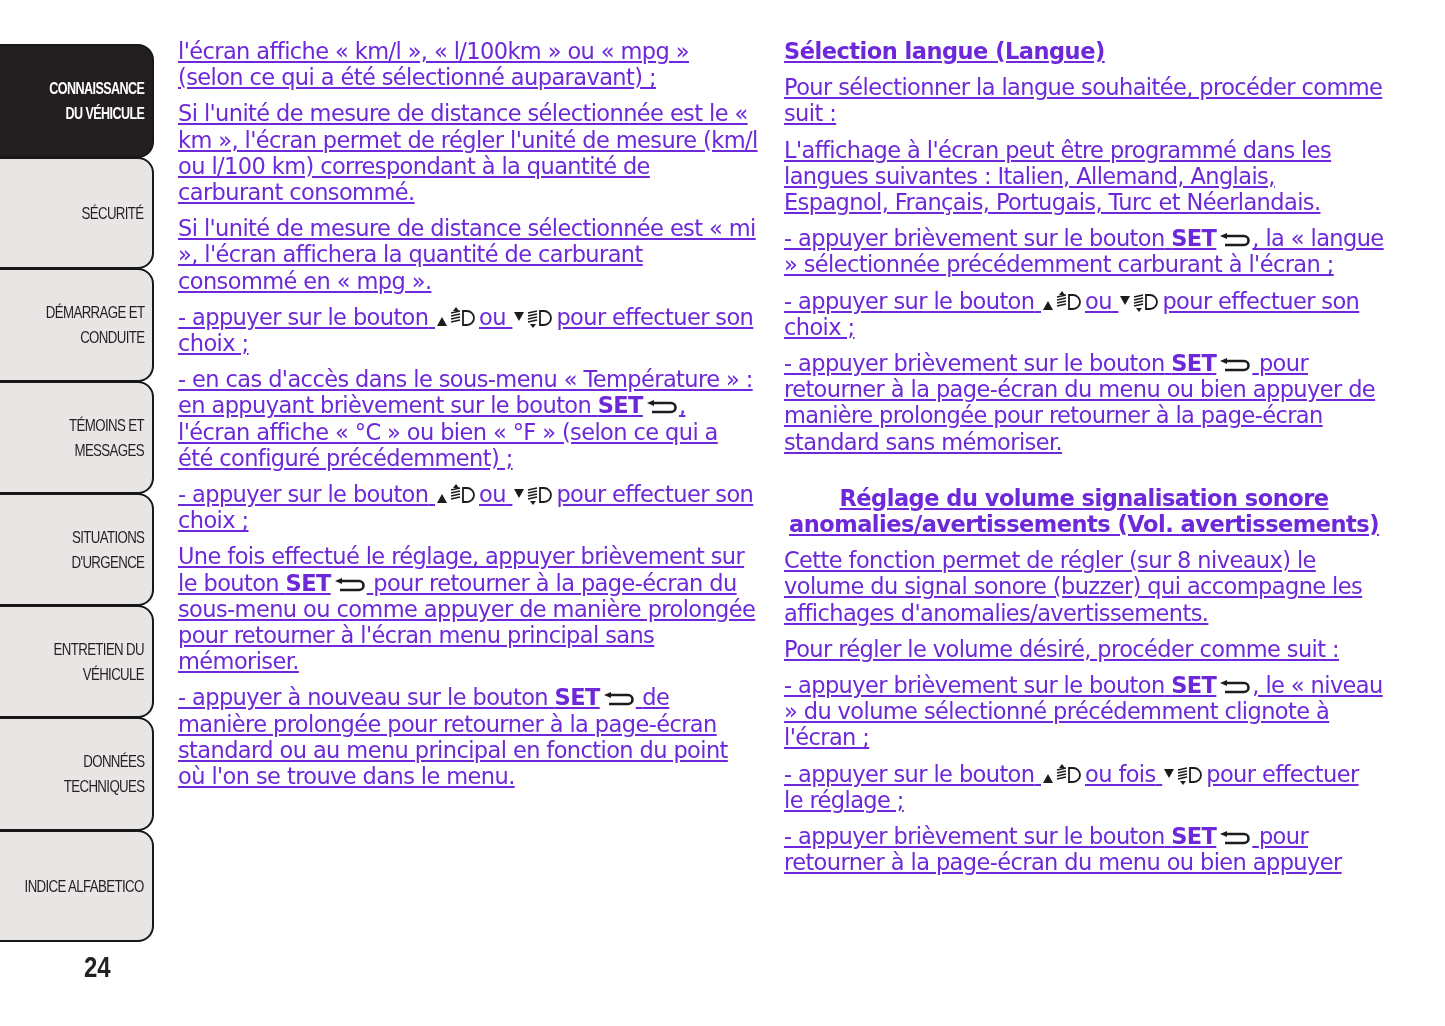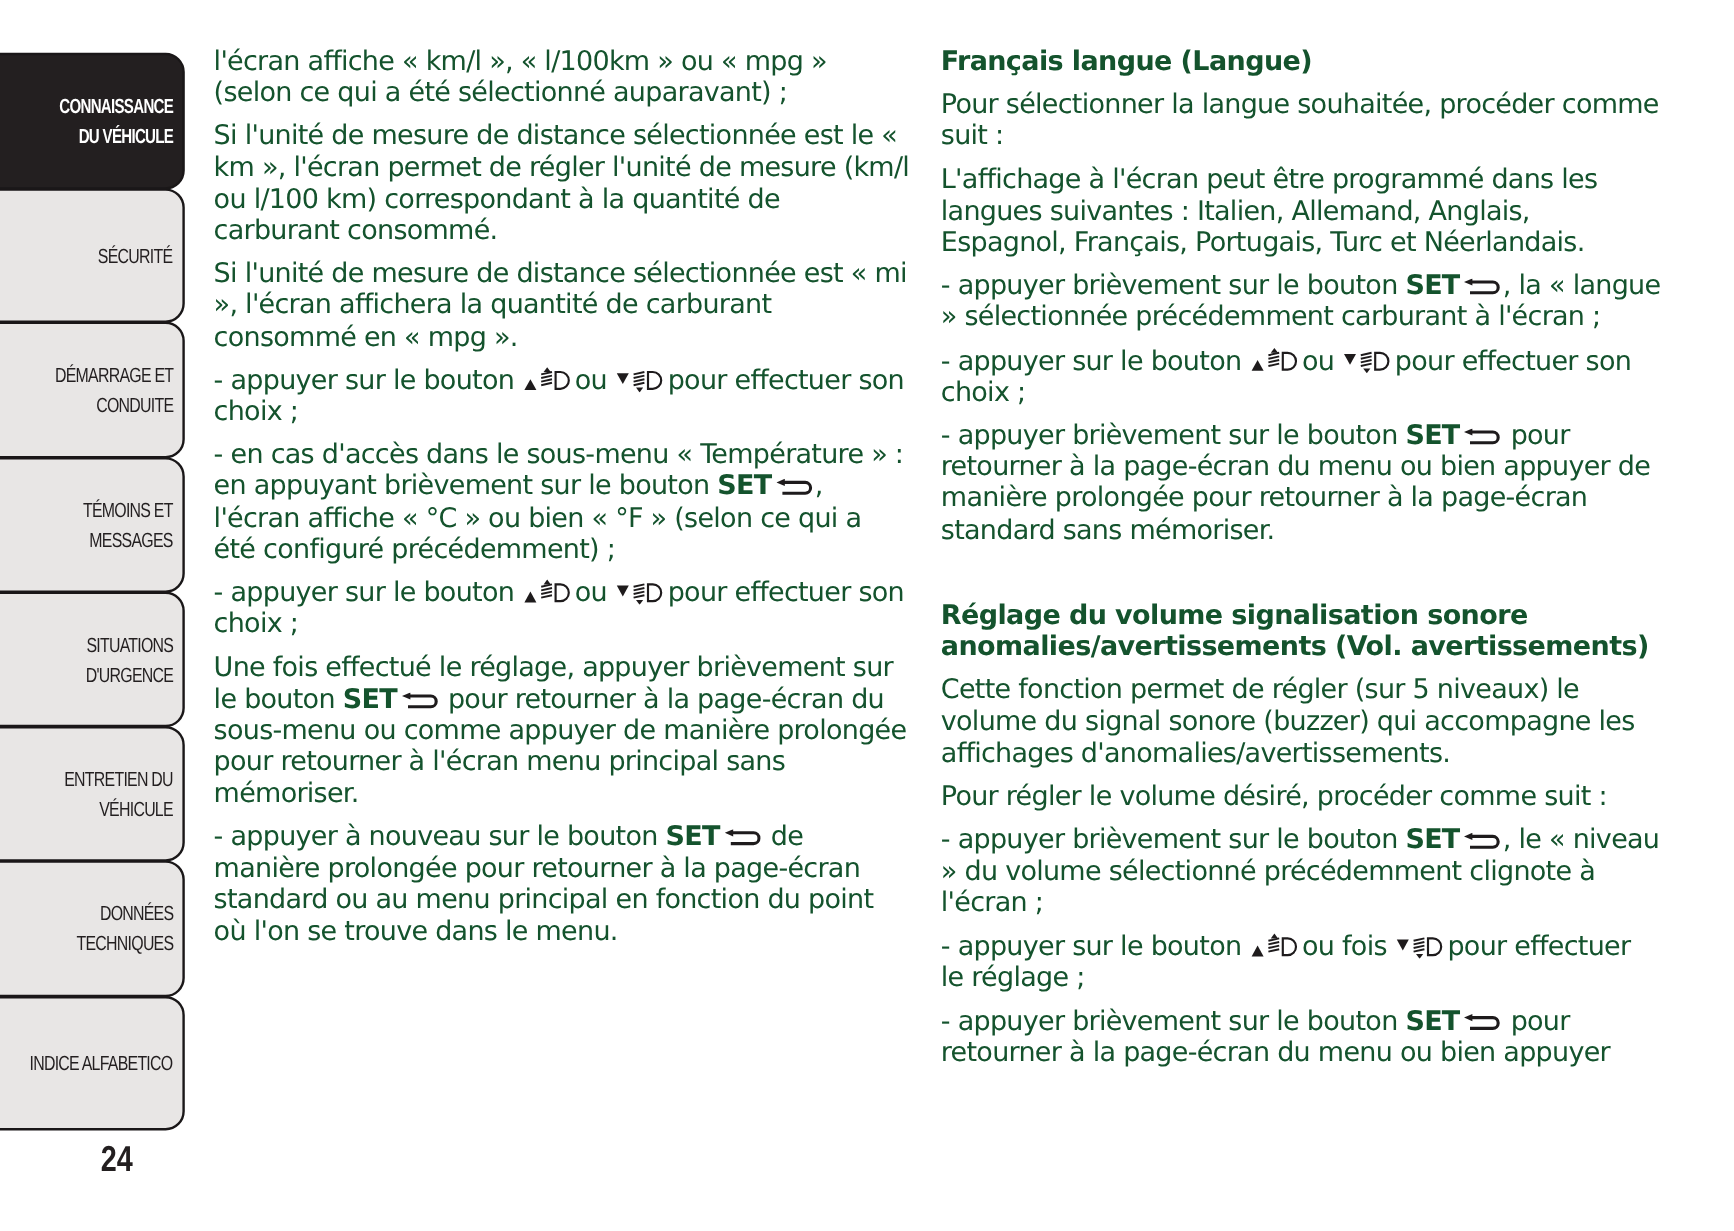--- a/index.html
+++ b/index.html
@@ -19,26 +19,26 @@
     font-family:"Liberation Sans", sans-serif; font-stretch:condensed;
     text-align:right; font-size:17px; line-height:25px; letter-spacing:-0.8px;
     color:#231f20; text-transform:uppercase; transform:scaleX(0.78); transform-origin:right center;
     white-space:pre-line;
   }
   .tab.active .tab-label { color:#ffffff; font-weight:bold; transform:scaleX(0.74); }
   .page-number {
     position:absolute; left:84px; top:950px; font-family:"Liberation Sans", sans-serif;
     font-weight:bold; font-size:30px; color:#231f20; transform:scaleX(0.8); transform-origin:left top;
   }
-  .col { position:absolute; top:38px; font-family:"DejaVu Sans", sans-serif; font-size:22.5px; line-height:26.2px; color:#14532d; letter-spacing:-0.6px; }
+  .col { position:absolute; top:38px; font-family:"DejaVu Sans", sans-serif; font-size:22.5px; line-height:26.2px; color:#6d28d9; letter-spacing:-0.6px;text-decoration:underline; }
   .col.left { left:178px; width:580px; }
   .col.right { left:784px; width:600px; }
   .col p { margin:0 0 10px 0; }
   .col h3 { margin:0 0 10px 0; font-size:22.5px; line-height:26.2px; font-weight:bold; letter-spacing:-0.5px; }
-  .col h3.spaced { margin-top:45px; }
+  .col h3.spaced { margin-top:30px;text-align:center; }
   .set { font-weight:bold; }
   .ret-icon { display:inline-block; width:30px; height:14px; vertical-align:-1px; margin:0 2px 0 4px; }
   .beam-icon { display:inline-block; width:44px; height:22px; vertical-align:-3px; }
 </style>
 </head>
 <body>
 
 <nav class="tabs">
     <div class="tab" style="top: 786px; height: 112px; z-index: 13;">
       <span class="tab-label">INDICE ALFABETICO</span>
@@ -148,21 +148,21 @@
     <span>- appuyer à nouveau sur le bouton</span>
     <span class="set">SET</span><span class="ret-icon"><svg width="30" height="14" viewBox="0 0 30 14">
           <path d="M6 3 H24 a4.5 4.5 0 0 1 0 9 H5" fill="none" stroke="#1e1b1c" stroke-width="2.6"></path>
           <path d="M0 3 L7 0 L7 6 Z" fill="#1e1b1c"></path>
         </svg></span>
     <span>de manière prolongée pour retourner à la page-écran standard ou au menu principal en fonction du point où l'on se trouve dans le menu.</span>
   </p>
 </div>
 
 <div class="col right">
-  <h3>Français langue (Langue)</h3>
+  <h3>Sélection langue (Langue)</h3>
   <p><span>Pour sélectionner la langue souhaitée, procéder comme suit :</span></p>
   <p><span>L'affichage à l'écran peut être programmé dans les langues suivantes : Italien, Allemand, Anglais, Espagnol, Français, Portugais, Turc et Néerlandais.</span></p>
   <p>
     <span>- appuyer brièvement sur le bouton</span>
     <span class="set">SET</span><span class="ret-icon"><svg width="30" height="14" viewBox="0 0 30 14">
           <path d="M6 3 H24 a4.5 4.5 0 0 1 0 9 H5" fill="none" stroke="#1e1b1c" stroke-width="2.6"></path>
           <path d="M0 3 L7 0 L7 6 Z" fill="#1e1b1c"></path>
         </svg></span><span>, la « langue » sélectionnée précédemment carburant à l'écran ;</span>
   </p>
   <p>
@@ -192,21 +192,21 @@
   </p>
   <p>
     <span>- appuyer brièvement sur le bouton</span>
     <span class="set">SET</span><span class="ret-icon"><svg width="30" height="14" viewBox="0 0 30 14">
           <path d="M6 3 H24 a4.5 4.5 0 0 1 0 9 H5" fill="none" stroke="#1e1b1c" stroke-width="2.6"></path>
           <path d="M0 3 L7 0 L7 6 Z" fill="#1e1b1c"></path>
         </svg></span>
     <span>pour retourner à la page-écran du menu ou bien appuyer de manière prolongée pour retourner à la page-écran standard sans mémoriser.</span>
   </p>
   <h3 class="spaced">Réglage du volume signalisation sonore anomalies/avertissements (Vol. avertissements)</h3>
-  <p><span>Cette fonction permet de régler (sur 5 niveaux) le volume du signal sonore (buzzer) qui accompagne les affichages d'anomalies/avertissements.</span></p>
+  <p><span>Cette fonction permet de régler (sur 8 niveaux) le volume du signal sonore (buzzer) qui accompagne les affichages d'anomalies/avertissements.</span></p>
   <p><span>Pour régler le volume désiré, procéder comme suit :</span></p>
   <p>
     <span>- appuyer brièvement sur le bouton</span>
     <span class="set">SET</span><span class="ret-icon"><svg width="30" height="14" viewBox="0 0 30 14">
           <path d="M6 3 H24 a4.5 4.5 0 0 1 0 9 H5" fill="none" stroke="#1e1b1c" stroke-width="2.6"></path>
           <path d="M0 3 L7 0 L7 6 Z" fill="#1e1b1c"></path>
         </svg></span><span>, le « niveau » du volume sélectionné précédemment clignote à l'écran ;</span>
   </p>
   <p>
     <span>- appuyer sur le bouton</span>

